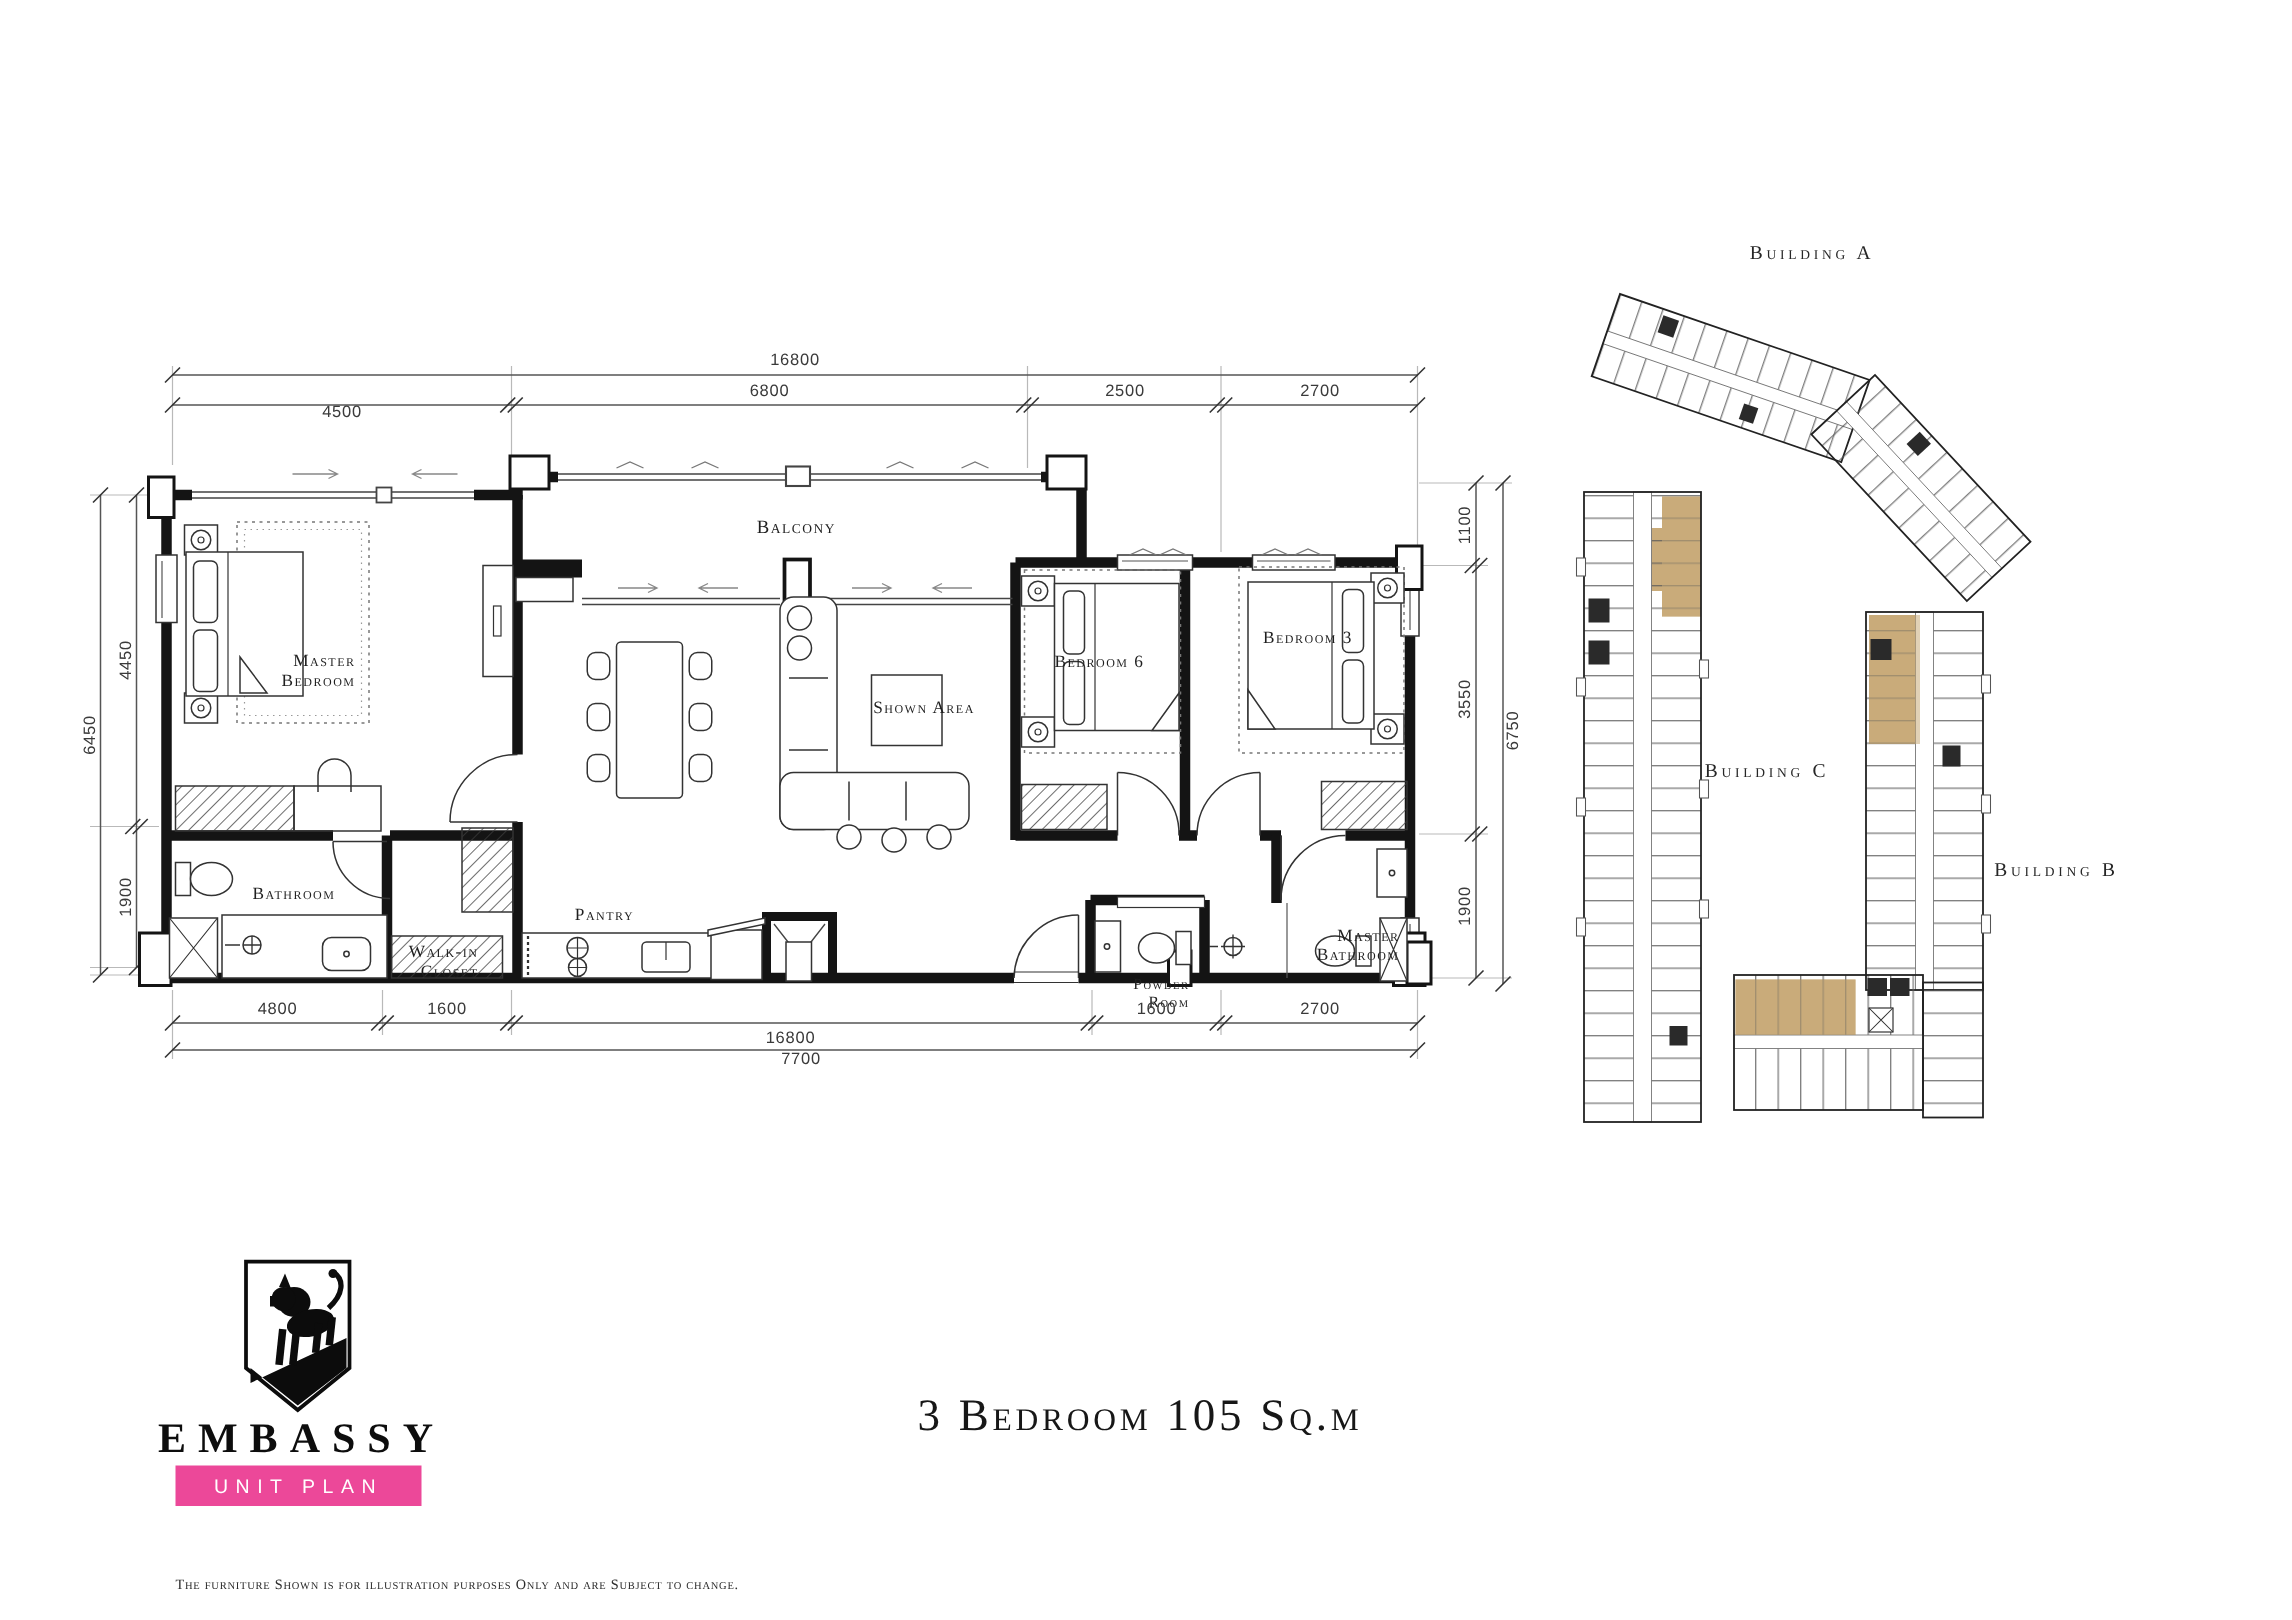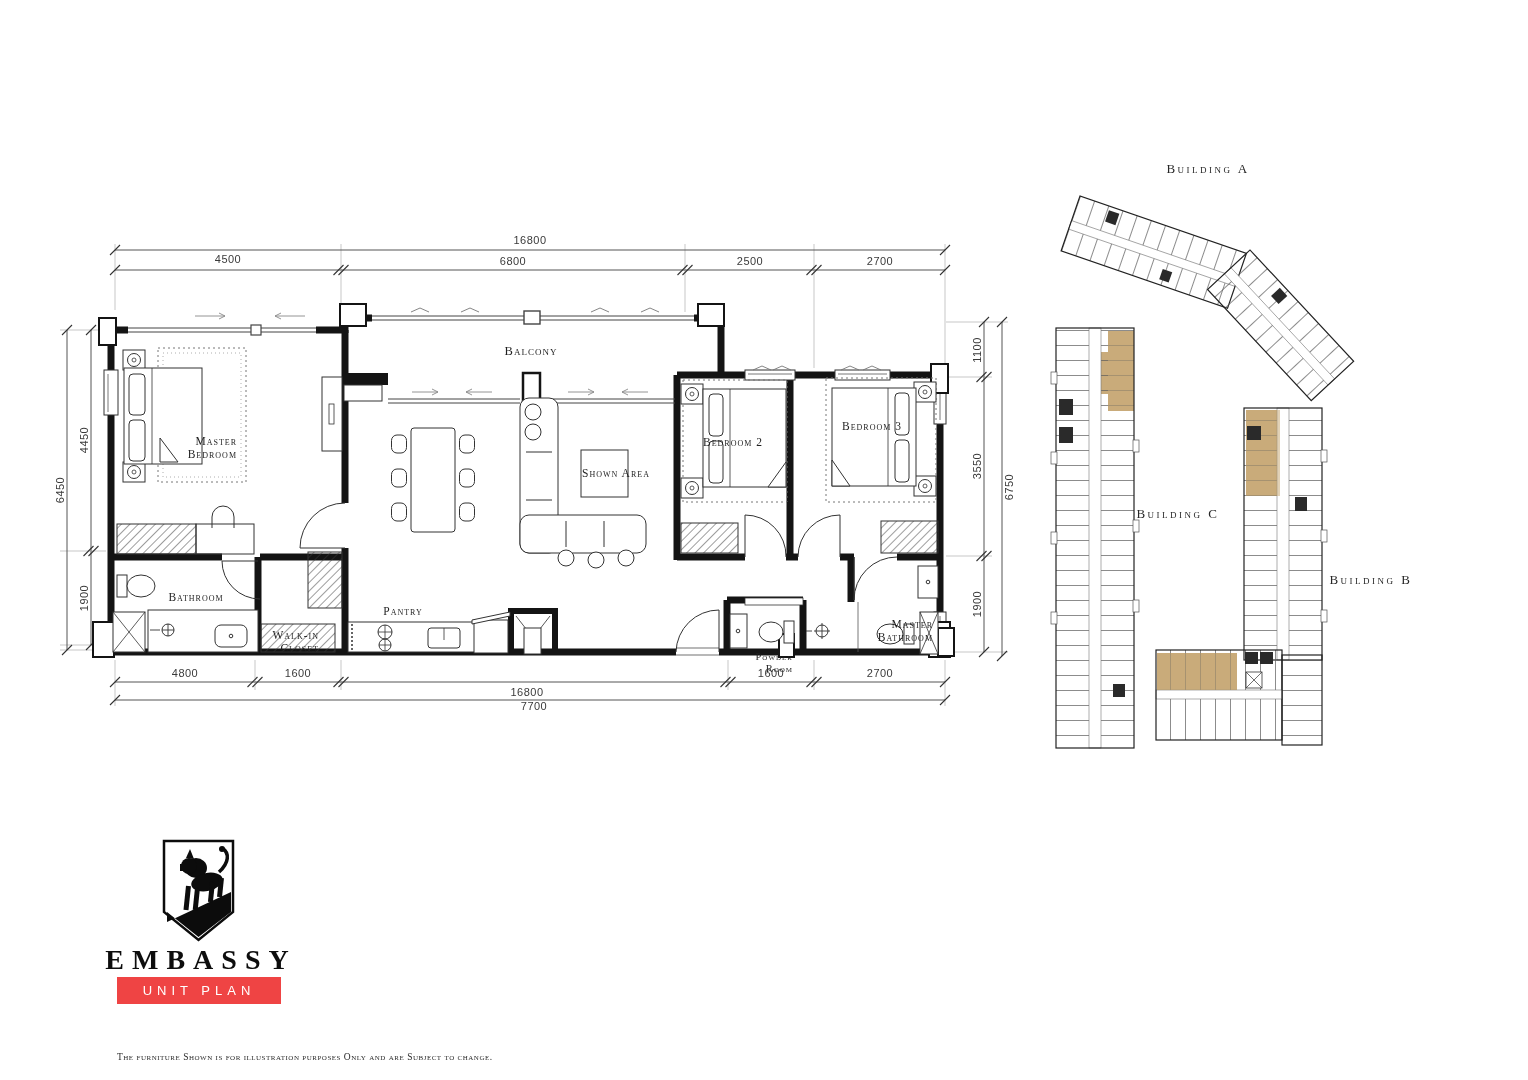--- a/index.html
+++ b/index.html
@@ -11,21 +11,21 @@
   .lbl.wrap{white-space:normal;margin-top:34px;}
   .room{font-size:11.5px;}
   .bld{font-size:13px;letter-spacing:2.5px;color:#262626;}
   .dim{position:absolute;transform:translate(-50%,-50%);font-family:"Liberation Sans",sans-serif;
        font-size:11px;color:#3a3a3a;letter-spacing:.5px;white-space:nowrap;}
   .dim.v{transform:translate(-50%,-50%) rotate(-90deg);}
   .title{position:absolute;transform:translate(-50%,-50%);font-variant:small-caps;
          font-size:30px;letter-spacing:2.5px;color:#171717;white-space:nowrap;}
   .brand{position:absolute;transform:translate(-50%,-50%);font-size:28px;font-weight:700;
          letter-spacing:8px;color:#0d0d0d;white-space:nowrap;}
-  .unitbar{position:absolute;left:117px;top:977px;width:164px;height:27px;background:#ef4444;
+  .unitbar{position:absolute;left:117px;top:977px;width:164px;height:27px;background:#ec4899;
            display:flex;align-items:center;justify-content:center;}
   .unitbar span{font-family:"Liberation Sans",sans-serif;font-size:13px;letter-spacing:5px;
                 color:#fff;white-space:nowrap;}
   .disclaimer{position:absolute;left:117px;top:1052px;font-variant:small-caps;font-size:9.5px;
               letter-spacing:.5px;color:#2b2b2b;white-space:nowrap;}
 </style>
 </head>
 <body>
 
 <div class="canvas">
@@ -408,27 +408,27 @@
       <path d="M219,872 C229,863 230,853 222,848" fill="none" stroke="#0c0c0c" stroke-width="3.5"></path>
     </g>
   </svg>
 
   <div class="lbl room wrap" style="left:199px;top:414px;width:76px">Master Bedroom</div>
   <div class="lbl room" style="left:196px;top:597px">Bathroom</div>
   <div class="lbl room wrap" style="left:287px;top:608px;width:64px">Walk-in Closet</div>
   <div class="lbl room" style="left:403px;top:611px">Pantry</div>
   <div class="lbl room" style="left:531px;top:351px;font-size:12.5px">Balcony</div>
   <div class="lbl room" style="left:616px;top:473px">Shown Area</div>
-  <div class="lbl room" style="left:733px;top:442px">Bedroom 2</div>
+  <div class="lbl room" style="left:733px;top:442px">Bedroom 6</div>
   <div class="lbl room" style="left:872px;top:426px">Bedroom 3</div>
   <div class="lbl room wrap" style="left:764px;top:629px;width:58px;font-size:10.5px">Powder Room</div>
   <div class="lbl room wrap" style="left:893px;top:597px;width:80px">Master Bathroom</div>
 
   <div class="dim" style="left:530px;top:240px">16800</div>
-  <div class="dim" style="left:228px;top:259px">4500</div>
+  <div class="dim" style="left:228px;top:275px">4500</div>
   <div class="dim" style="left:513px;top:261px">6800</div>
   <div class="dim" style="left:750px;top:261px">2500</div>
   <div class="dim" style="left:880px;top:261px">2700</div>
 
   <div class="dim" style="left:185px;top:673px">4800</div>
   <div class="dim" style="left:298px;top:673px">1600</div>
   <div class="dim" style="left:534px;top:706px">7700</div>
   <div class="dim" style="left:771px;top:673px">1600</div>
   <div class="dim" style="left:880px;top:673px">2700</div>
   <div class="dim" style="left:527px;top:692px">16800</div>
@@ -439,19 +439,20 @@
 
   <div class="dim v" style="left:977px;top:350px">1100</div>
   <div class="dim v" style="left:977px;top:466px">3550</div>
   <div class="dim v" style="left:977px;top:604px">1900</div>
   <div class="dim v" style="left:1009px;top:487px">6750</div>
 
   <div class="lbl bld" style="left:1208px;top:169px">Building A</div>
   <div class="lbl bld" style="left:1178px;top:514px">Building C</div>
   <div class="lbl bld" style="left:1371px;top:580px">Building B</div>
 
+  <div class="title" style="left:760px;top:944px">3 Bedroom 105 Sq.m</div>
   <div class="brand" style="left:201px;top:960px">EMBASSY</div>
   <div class="unitbar">
     <span>UNIT PLAN</span>
   </div>
   <div class="disclaimer">The furniture Shown is for illustration purposes Only and are Subject to change.</div>
 
 </div>
 
 </body></html>

